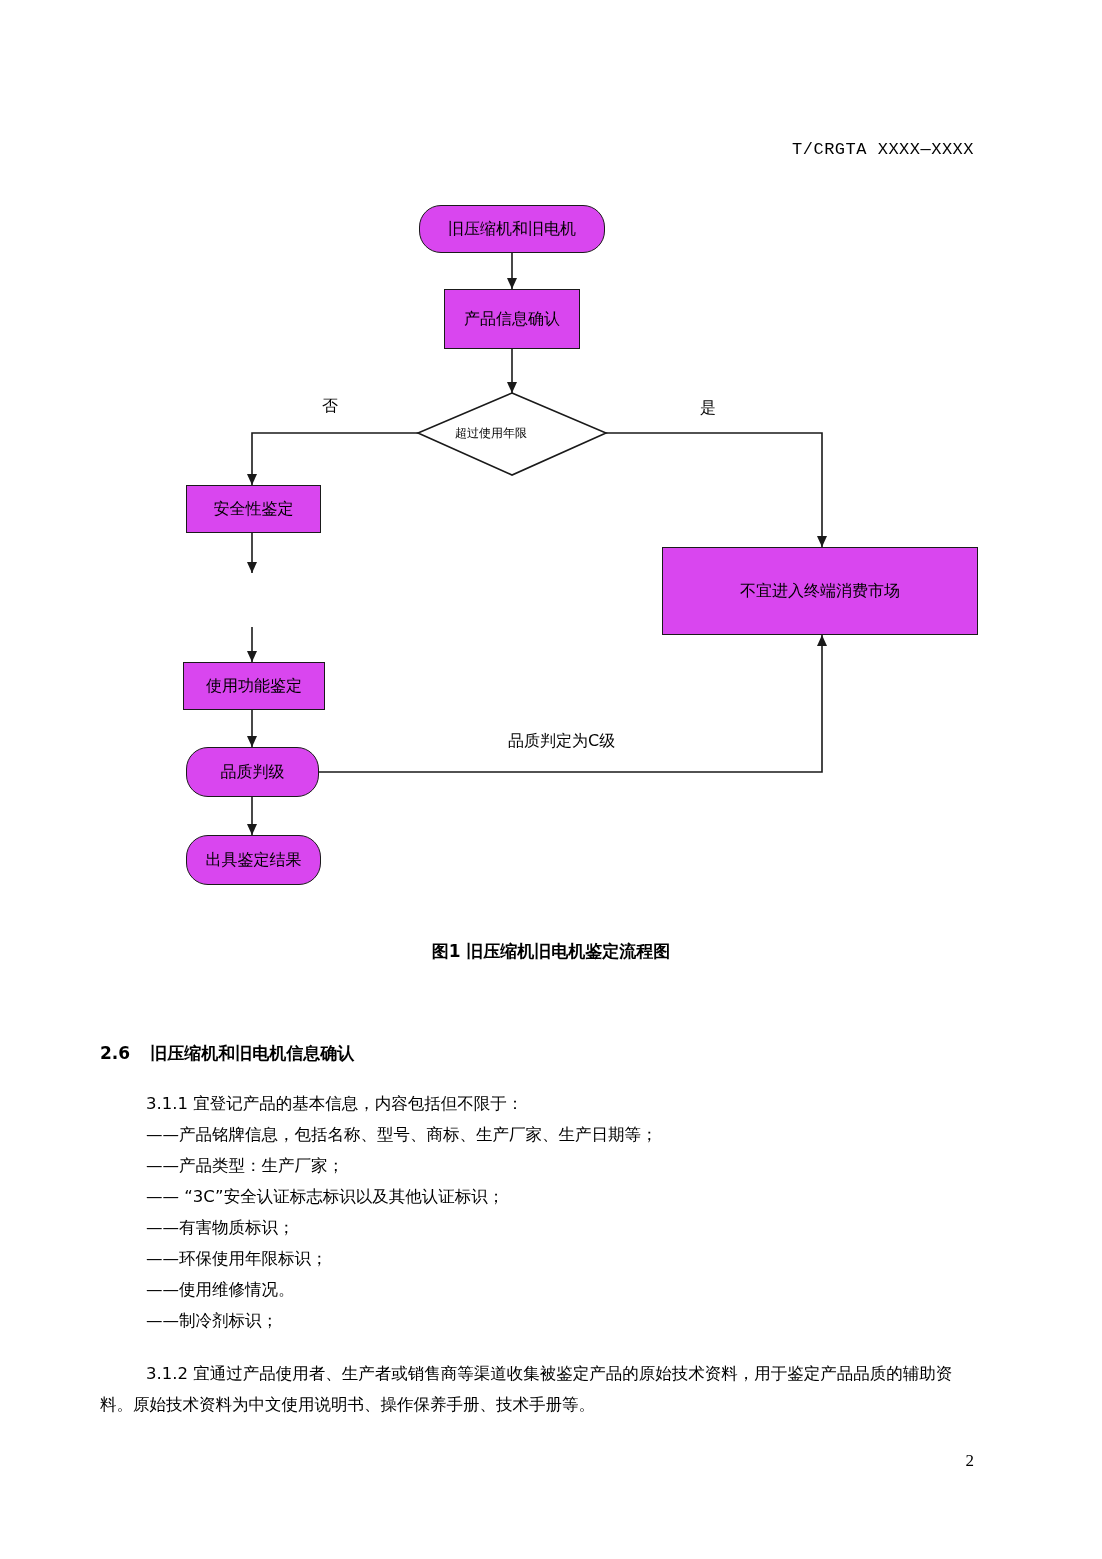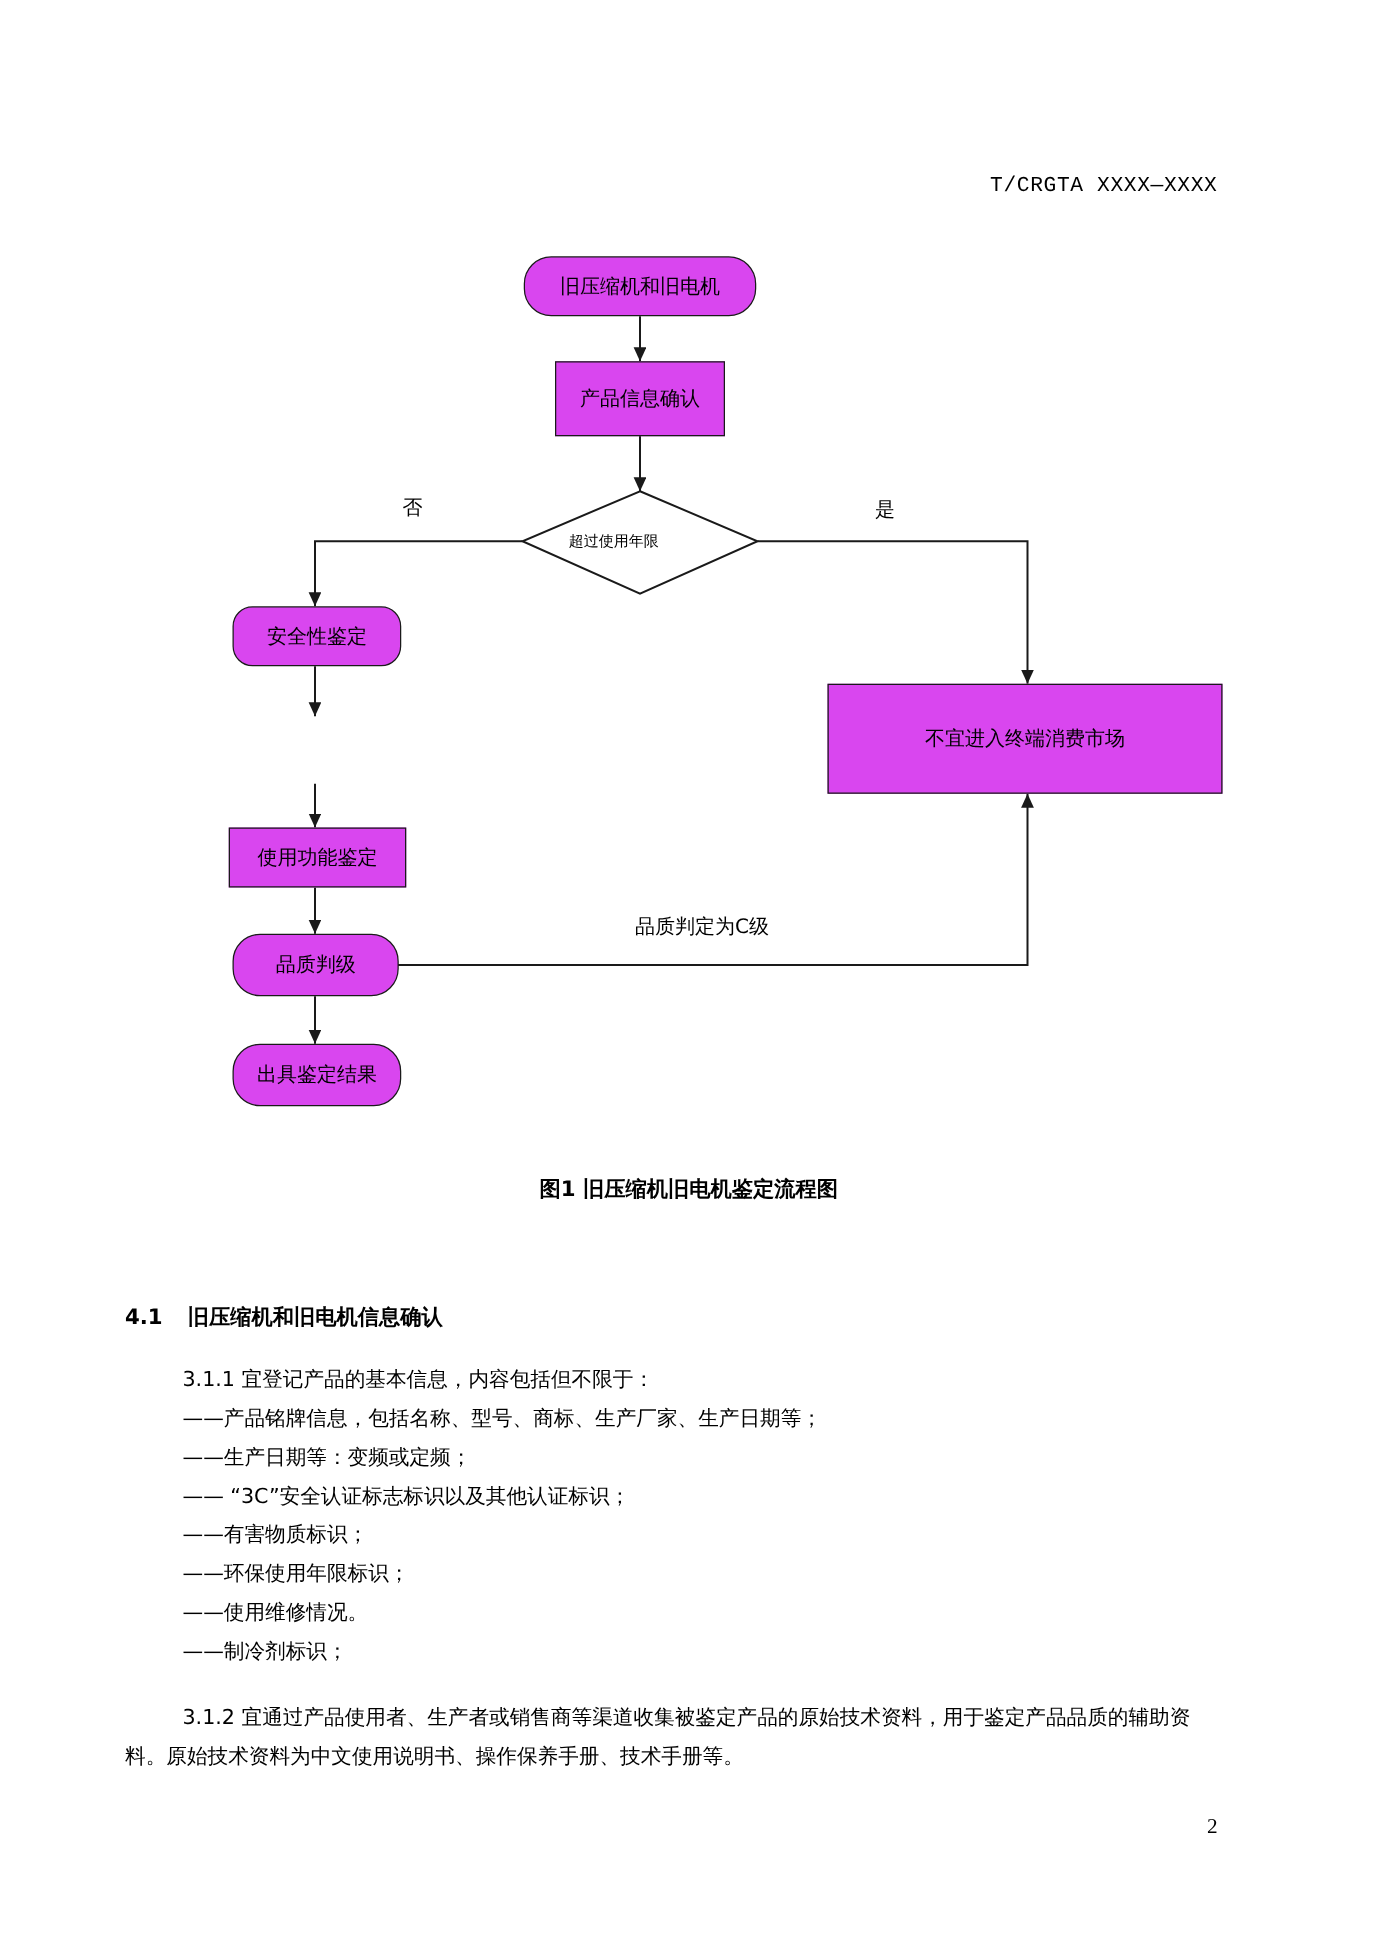--- a/index.html
+++ b/index.html
@@ -156,21 +156,21 @@
 
     <div class="node" style="left:444px; top:104px; width:136px; height:60px;">
       <span>产品信息确认</span>
     </div>
 
     <div class="diamond-text" style="left:455px; top:240px;">超过使用年限</div>
 
     <div class="lbl" style="left:322px; top:211px;">否</div>
     <div class="lbl" style="left:700px; top:213px;">是</div>
 
-    <div class="node" style="left:186px; top:300px; width:135px; height:48px;border-radius:16px;">
+    <div class="node" style="left:186px; top:300px; width:135px; height:48px;">
       <span>安全性鉴定</span>
     </div>
 
 
     <div class="node" style="left:183px; top:477px; width:142px; height:48px;">
       <span>使用功能鉴定</span>
     </div>
 
     <div class="node round" style="left:186px; top:562px; width:133px; height:50px;">
       <span>品质判级</span>
@@ -183,27 +183,27 @@
     <div class="node" style="left:662px; top:362px; width:316px; height:88px;">
       <span>不宜进入终端消费市场</span>
     </div>
 
     <div class="lbl" style="left:508px; top:546px;">品质判定为C级</div>
   </div>
 
   <div class="fig-caption">图1  旧压缩机旧电机鉴定流程图</div>
 
   <div class="section-title">
-    <span class="num">4.1</span><span>旧压缩机和旧电机信息确认</span>
+    <span class="num">2.6</span><span>旧压缩机和旧电机信息确认</span>
   </div>
 
   <div class="body-block">
     <div class="para-indent">3.1.1    宜登记产品的基本信息，内容包括但不限于：</div>
     <div class="dash-line">——产品铭牌信息，包括名称、型号、商标、生产厂家、生产日期等；</div>
-    <div class="dash-line">——生产日期等：变频或定频；</div>
+    <div class="dash-line">——产品类型：生产厂家；</div>
     <div class="dash-line">—— “3C”安全认证标志标识以及其他认证标识；</div>
     <div class="dash-line">——有害物质标识；</div>
     <div class="dash-line">——环保使用年限标识；</div>
     <div class="dash-line">——使用维修情况。</div>
     <div class="dash-line">——制冷剂标识；</div>
     <div class="para-2">3.1.2    宜通过产品使用者、生产者或销售商等渠道收集被鉴定产品的原始技术资料，用于鉴定产品品质的辅助资料。原始技术资料为中文使用说明书、操作保养手册、技术手册等。</div>
   </div>
 
   <div class="page-num">2</div>
 

